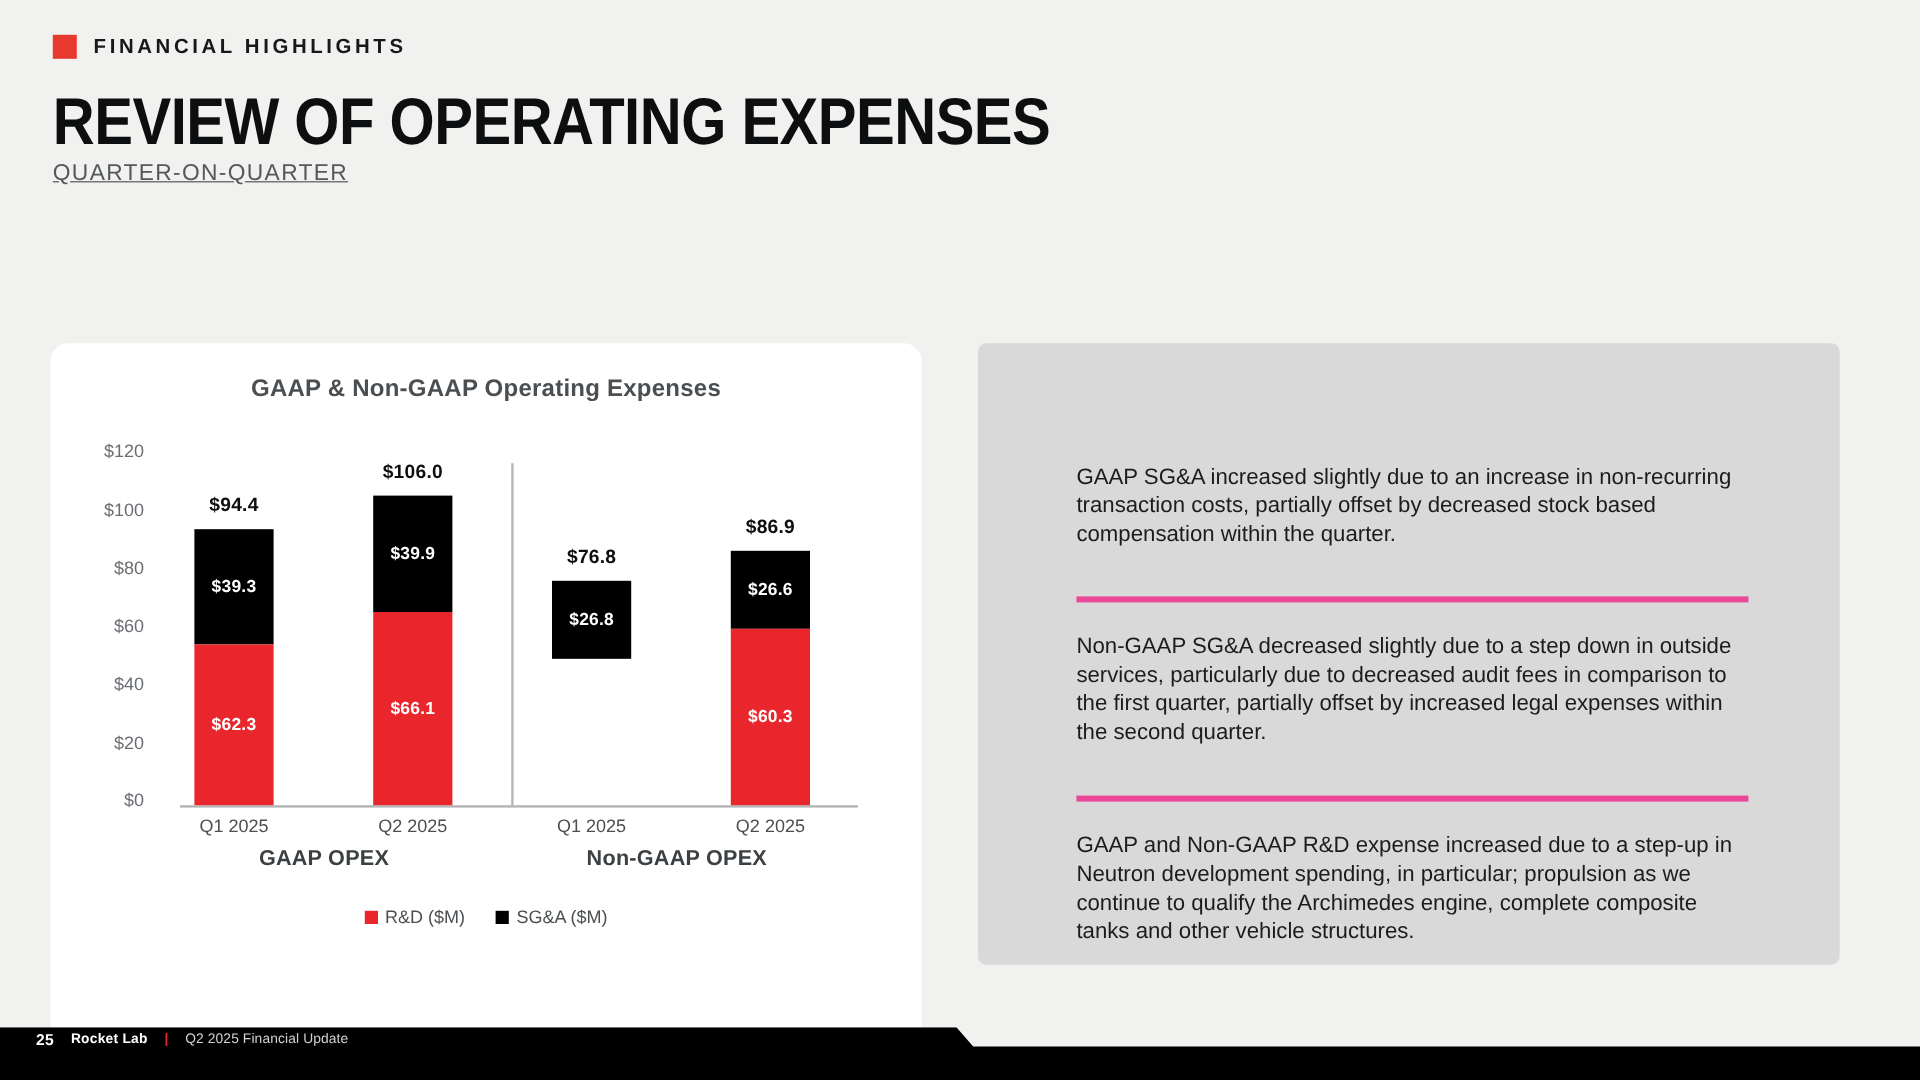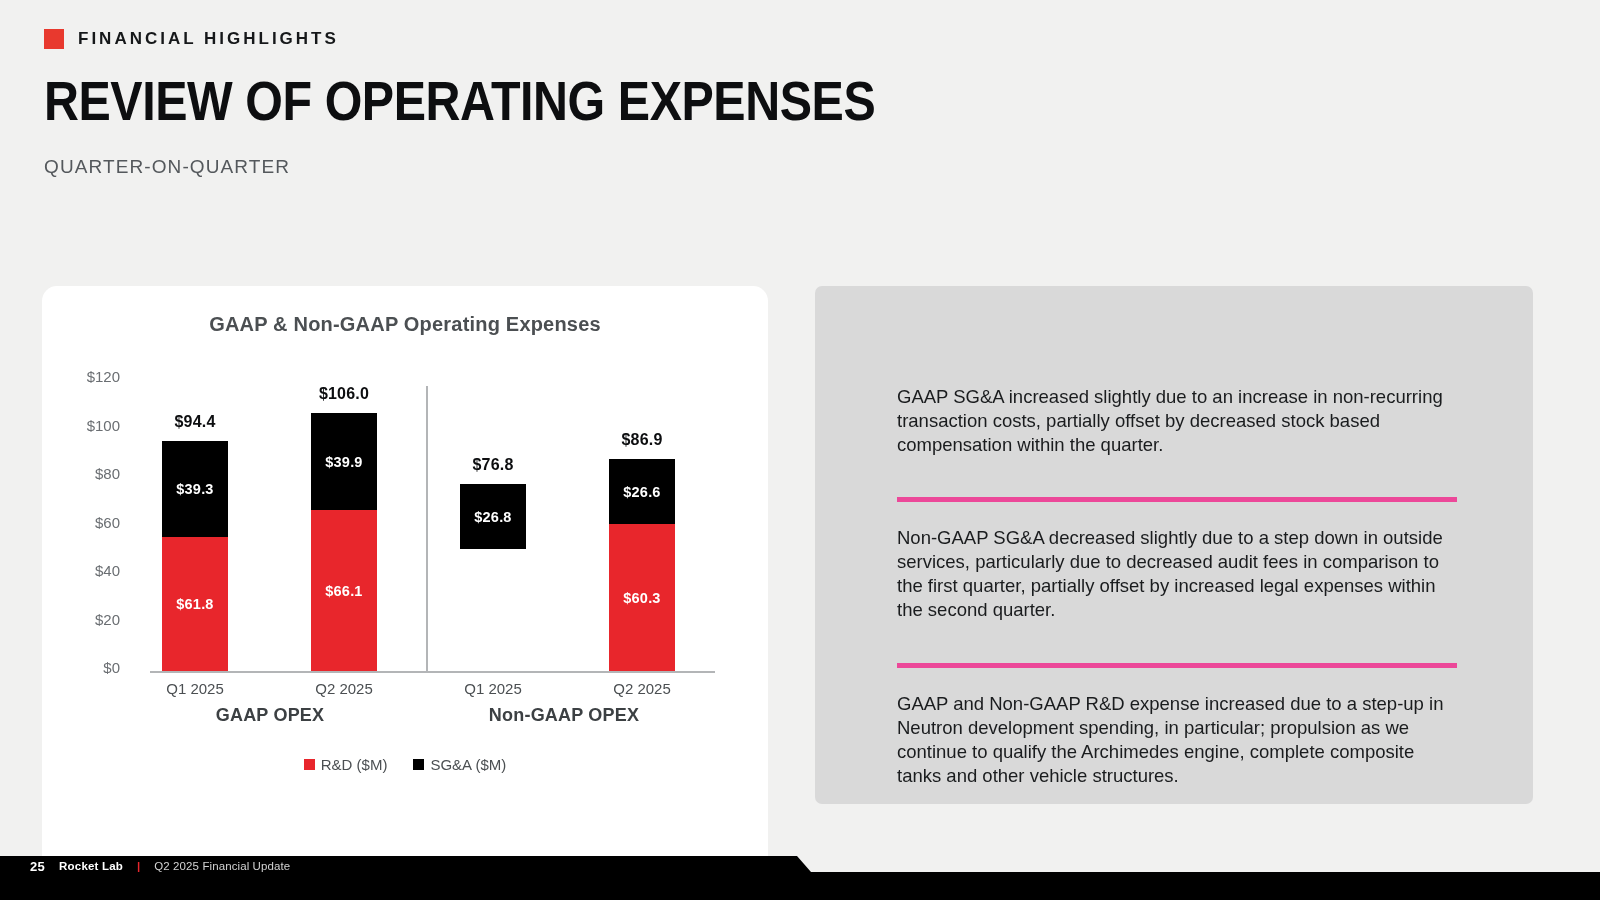--- a/index.html
+++ b/index.html
@@ -48,25 +48,26 @@
     font-size: 55px;
     line-height: 58px;
     font-weight: 700;
     color: #0d0e10;
     letter-spacing: -0.5px;
     transform: scaleX(0.88);
     transform-origin: left center;
     white-space: nowrap;
   }
   #page-subtitle {
-    margin-top: 26px;
+    margin-top: 4px;
     font-size: 19px;
     letter-spacing: 1.1px;
     color: #54585c;
     white-space: nowrap;
+    text-decoration: underline;
   }
 
   
   #chart-card {
     position: absolute;
     left: 42px;
     top: 286px;
     width: 726px;
     height: 676px;
     background: #ffffff;
@@ -291,21 +292,21 @@
     <div class="y-tick" style="top:82px">$120</div>
 
     <div id="axis-baseline"></div>
     <div id="group-divider"></div>
 
     <div class="bar" style="left:120px; top:155px; height:230px">
       <div class="seg seg-sga" style="top:0; height:96px">
         <span class="seg-label">$39.3</span>
       </div>
       <div class="seg seg-rd" style="top:96px; height:134px">
-        <span class="seg-label">$61.8</span>
+        <span class="seg-label">$62.3</span>
       </div>
     </div>
     <div class="bar-total" style="left:93px; top:127px">$94.4</div>
 
     <div class="bar" style="left:269px; top:127px; height:258px">
       <div class="seg seg-sga" style="top:0; height:97px">
         <span class="seg-label">$39.9</span>
       </div>
       <div class="seg seg-rd" style="top:97px; height:161px">
         <span class="seg-label">$66.1</span>

